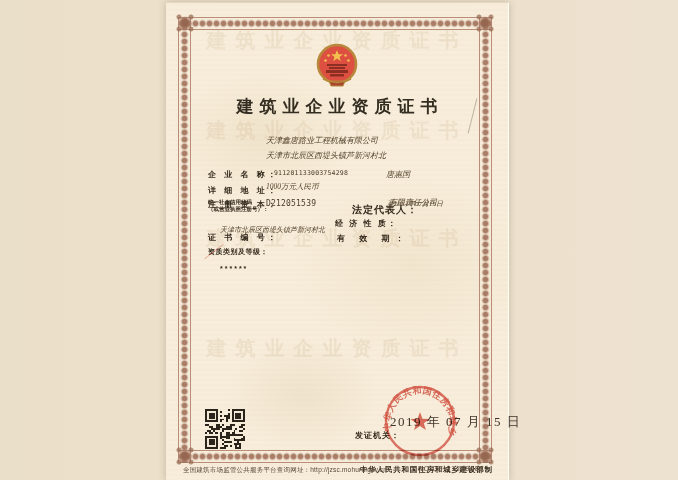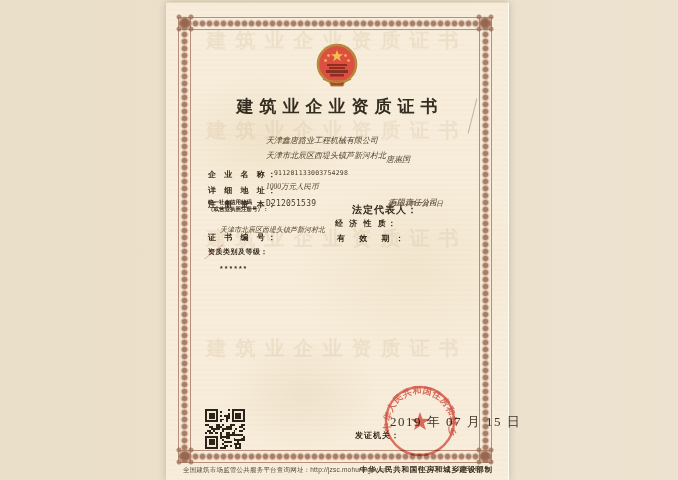--- a/index.html
+++ b/index.html
@@ -119,21 +119,21 @@
     <div class="lbl" style="left:42px;top:134px">企 业 名 称：</div>
     <div class="val" style="left:100px;top:132px">天津鑫唐路业工程机械有限公司</div>
 
     <div class="lbl" style="left:42px;top:150px">详 细 地 址：</div>
     <div class="val" style="left:100px;top:147px">天津市北辰区西堤头镇芦新河村北</div>
 
     <div class="lbl small" style="left:42px;top:164px">统一社会信用代码</div>
     <div class="lbl small" style="left:42px;top:171px">（或营业执照注册号）：</div>
     <div class="val num" style="left:108px;top:166px;font-size:6.5px">911201133003754298</div>
     <div class="lbl mid" style="left:186px;top:168px;font-size:10px">法定代表人：</div>
-    <div class="val" style="left:220px;top:151px">唐惠国</div>
+    <div class="val" style="left:220px;top:166px">唐惠国</div>
 
     <div class="lbl" style="left:42px;top:164px">注 册 资 本：</div>
     <div class="val" style="left:100px;top:179px;font-size:7.5px">1000万元人民币</div>
     <div class="lbl" style="left:169px;top:183px;letter-spacing:2px">经 济 性 质：</div>
     <div class="val" style="left:223px;top:194px">有限责任公司</div>
 
     <div class="lbl" style="left:42px;top:197px">证 书 编 号：</div>
     <div class="val num" style="left:100px;top:196px;font-size:8px">D212051539</div>
     <div class="lbl" style="left:171px;top:198px;letter-spacing:6px">有 效 期：</div>
     <div class="val" style="left:221px;top:196px;font-size:7px">至2024年07月15日</div>

